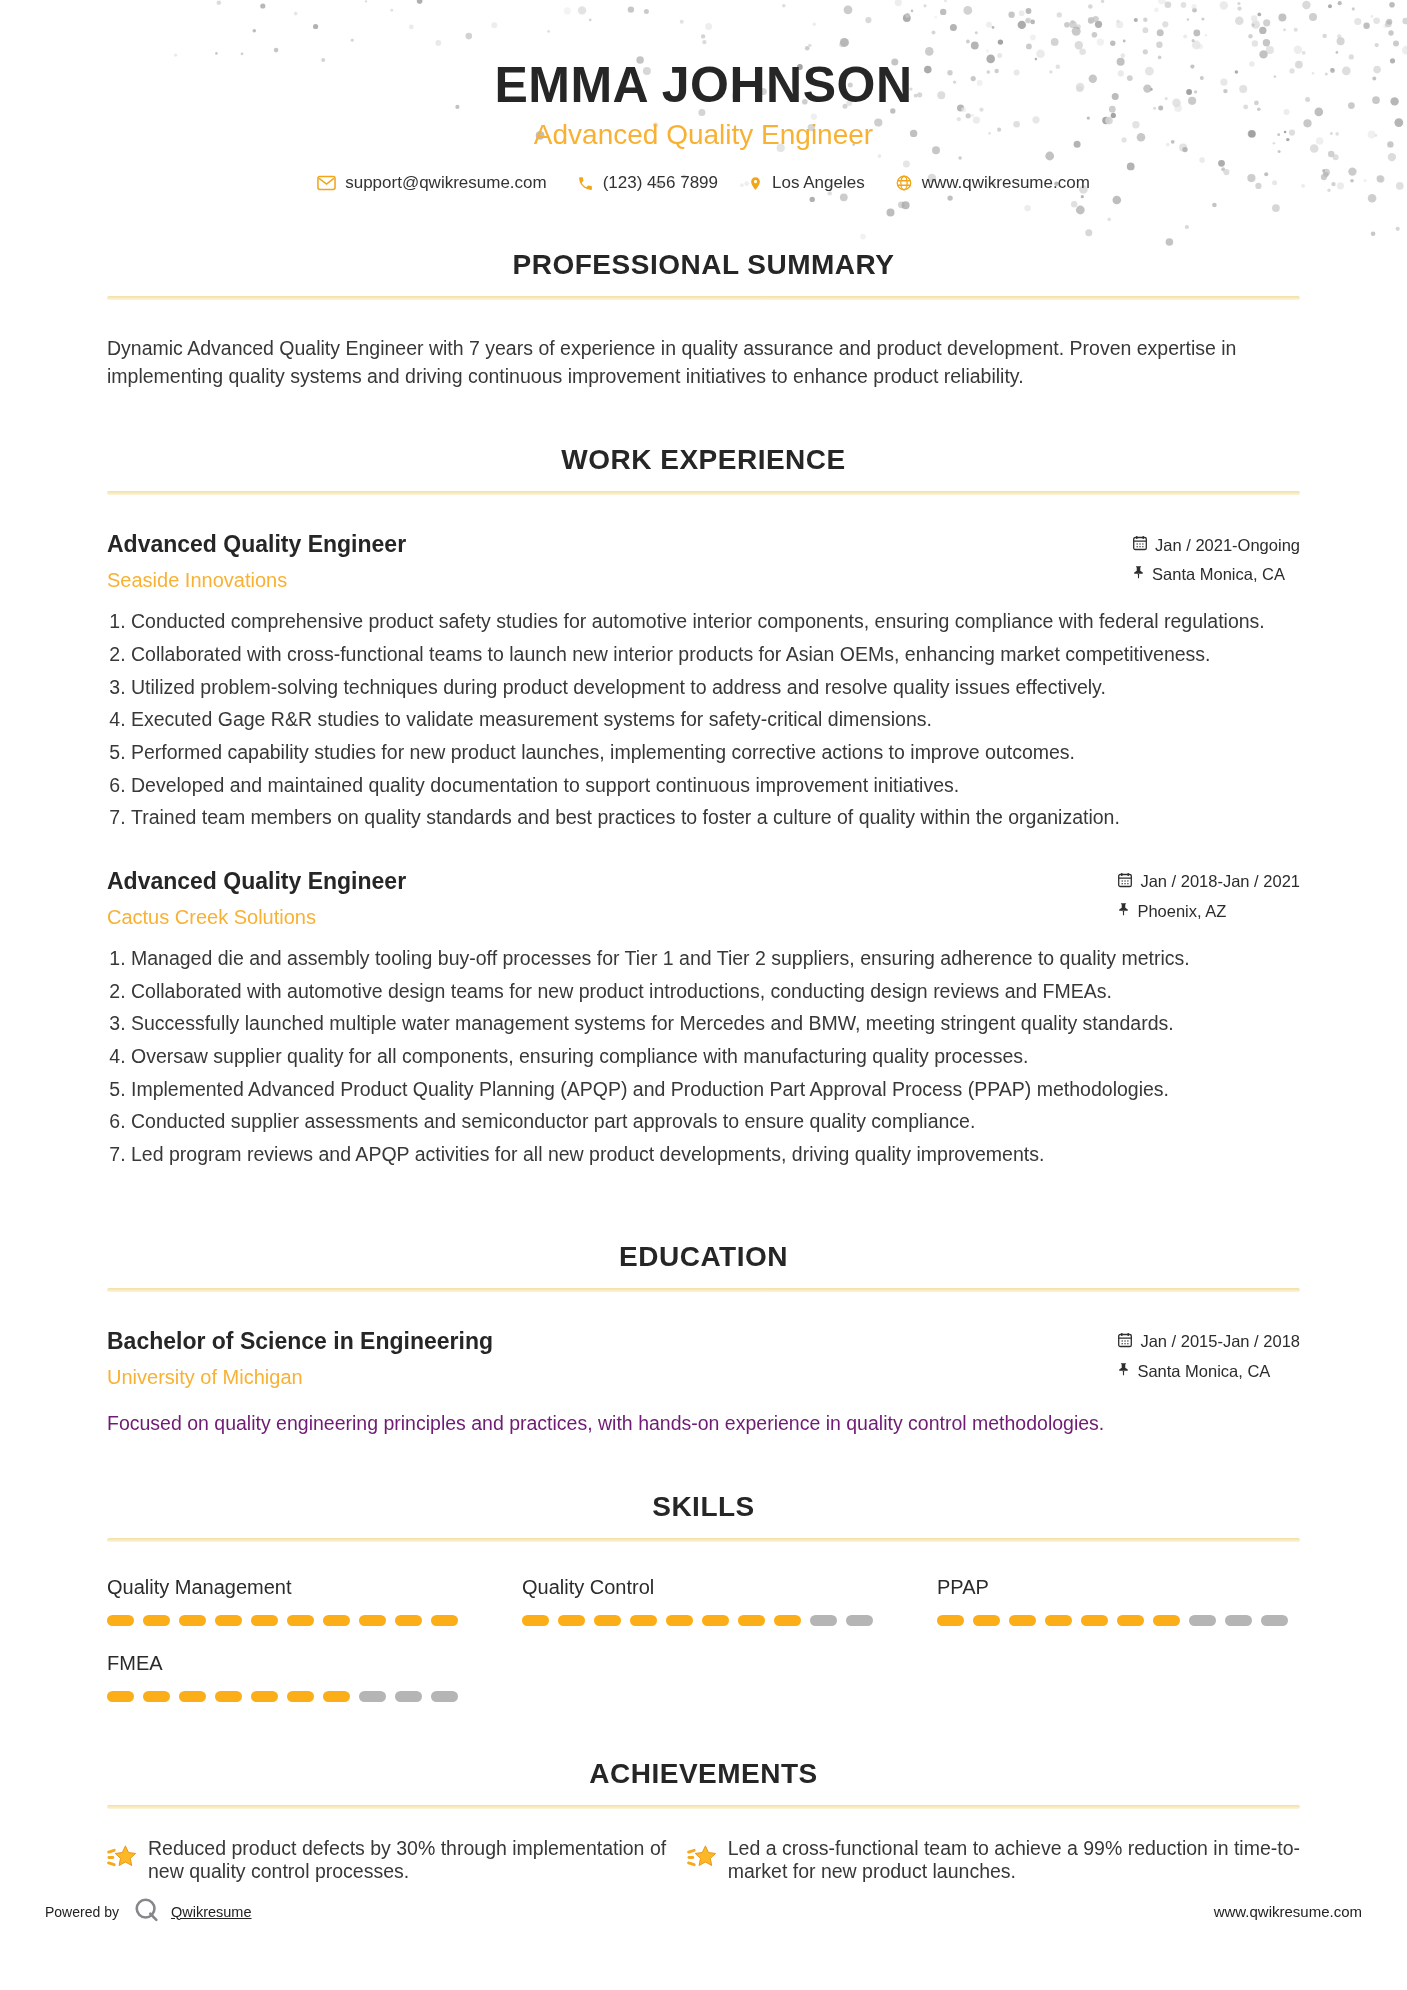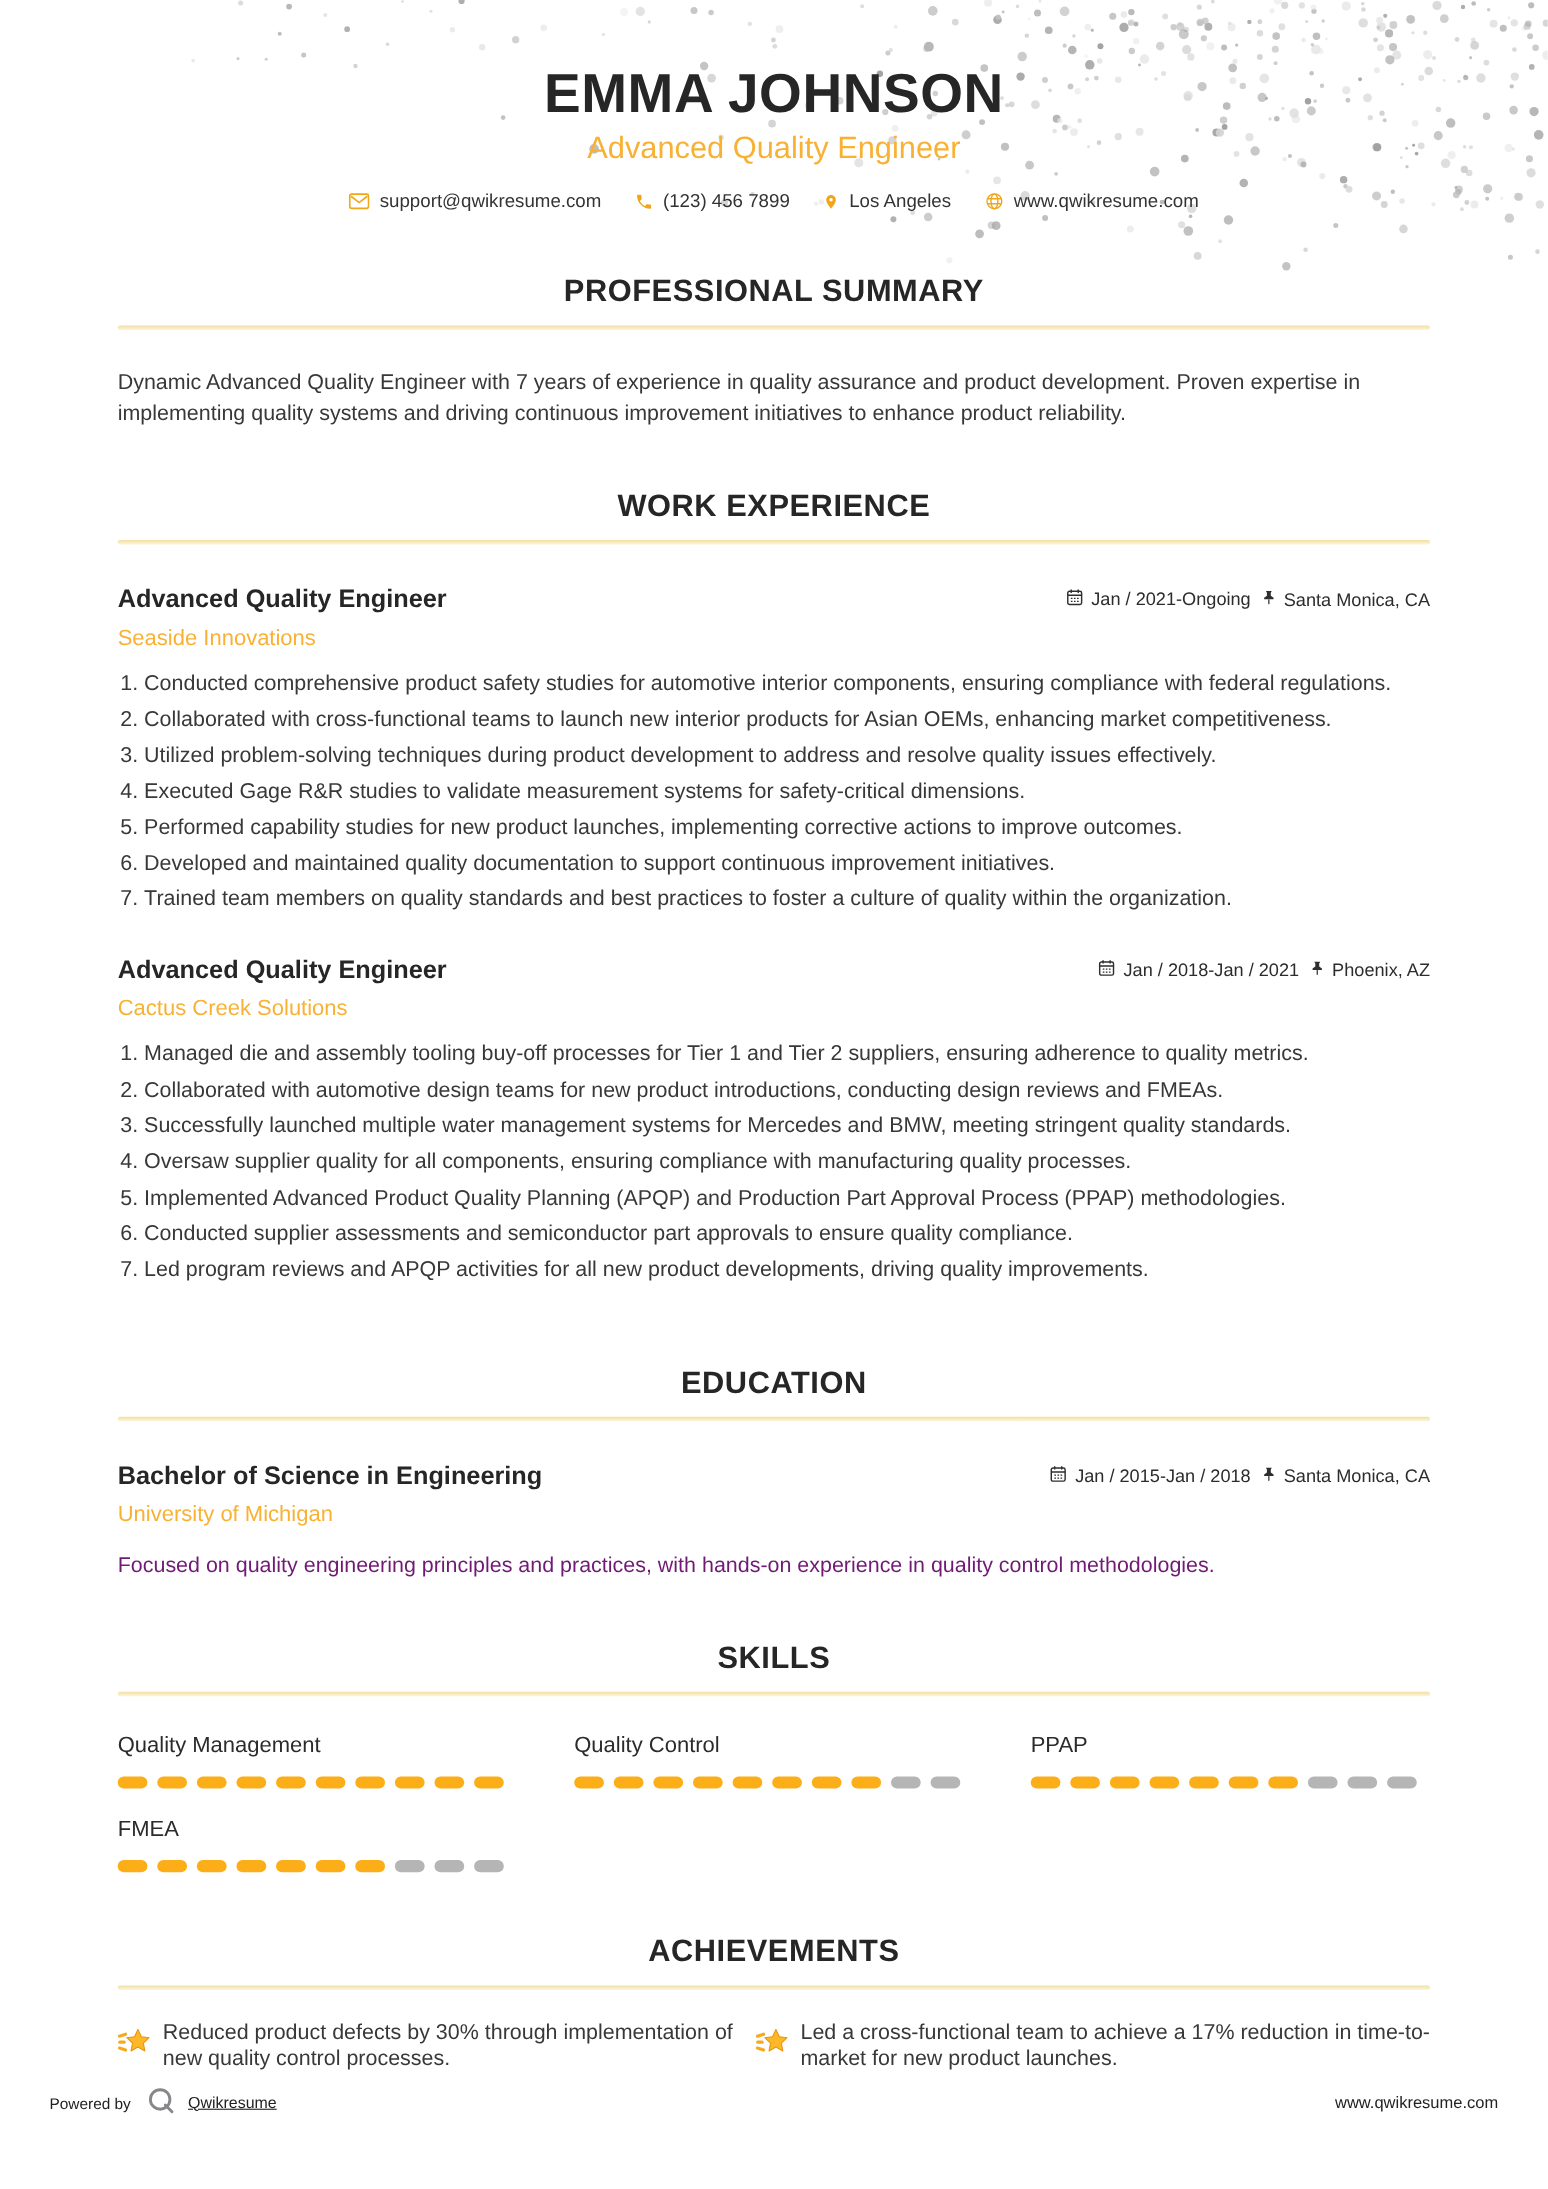--- a/index.html
+++ b/index.html
@@ -20,21 +20,21 @@
   .sec-head{margin:0;text-align:center;font-size:28px;font-weight:700;letter-spacing:.5px;color:#262626;}
   .rule{height:4px;margin-top:15px;border-radius:2px;
         background:linear-gradient(180deg,#F2DFA2 0%,#FBF2D4 85%);}
   .sum-sec{margin-top:56px;}
   .sum-text{margin-top:34px;font-size:19.5px;line-height:1.44;color:#383838;}
   .work-sec{margin-top:54px;}
   .job{margin-top:36px;}
   .job-head{display:flex;justify-content:space-between;align-items:flex-start;}
   .job-title{margin:0;font-size:23px;font-weight:700;color:#262626;}
   .company{margin-top:11px;font-size:20px;color:#F8B133;}
-  .job-meta{display:flex;flex-direction:row;align-items:flex-end;gap:10px;padding-top:4px;}
+  .job-meta{display:flex;flex-direction:column;align-items:flex-start;gap:10px;padding-top:4px;}
   .meta-line{display:flex;align-items:center;gap:7px;font-size:16.5px;color:#2c2c2c;}
   ol.bullets{margin:16px 0 0 0;padding-left:24px;font-size:19.5px;line-height:1.42;color:#383838;}
   ol.bullets li{margin-bottom:5px;}
   
   .edu-sec{margin-top:72px;}
   .edu-desc{margin-top:20px;font-size:19.5px;line-height:1.44;color:#701a75;}
   
   .skills-sec{margin-top:54px;}
   .skills-grid{margin-top:34px;display:grid;grid-template-columns:repeat(3,1fr);column-gap:52px;row-gap:26px;}
   .skill-label{font-size:20px;color:#2b2b2b;}
@@ -640,21 +640,21 @@
         </div>
         <div class="ach-row">
   <span><svg width="31" height="29" viewBox="0 0 32 30">
     <g fill="#F6A91C">
       <rect x="0" y="7" width="9" height="3" rx="1.5" transform="rotate(-18 4.5 8.5)"></rect>
       <rect x="0.5" y="13.5" width="7" height="3" rx="1.5"></rect>
       <rect x="0" y="20" width="9" height="3" rx="1.5" transform="rotate(18 4.5 21.5)"></rect>
     </g>
     <path d="M19 3l3.2 6.9 7.3.9-5.4 5.1 1.4 7.4L19 19.6l-6.5 3.7 1.4-7.4-5.4-5.1 7.3-.9z" fill="#FCB826" stroke="#E9930F" stroke-width="1" stroke-linejoin="round"></path>
   </svg></span>
-<span>Led a cross-functional team to achieve a 17% reduction in time-to-market for new product launches.</span>
+<span>Led a cross-functional team to achieve a 99% reduction in time-to-market for new product launches.</span>
         </div>
       </div>
   </section>
 
 </div>
 
 <footer class="footer">
   <span>Powered by</span>
   <span class="brand-wrap">
     <span><svg width="28" height="28" viewBox="0 0 30 30" fill="none" stroke="#87878b" stroke-width="2.8">

